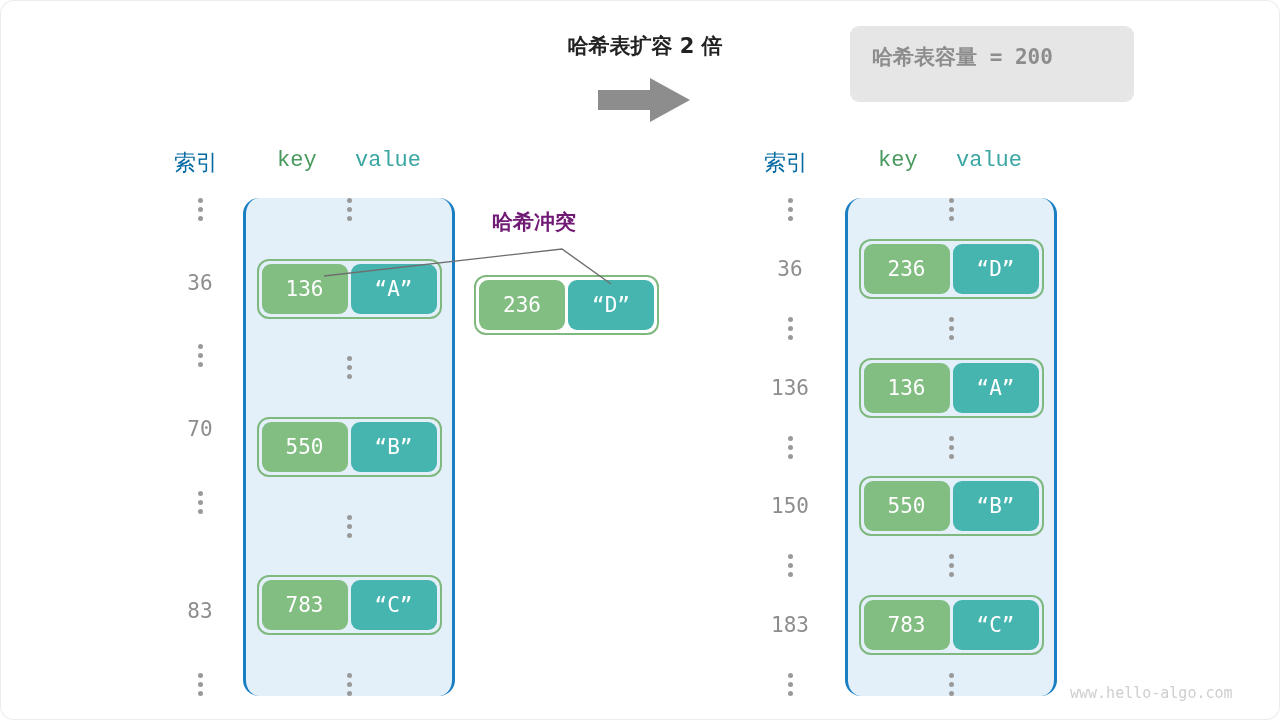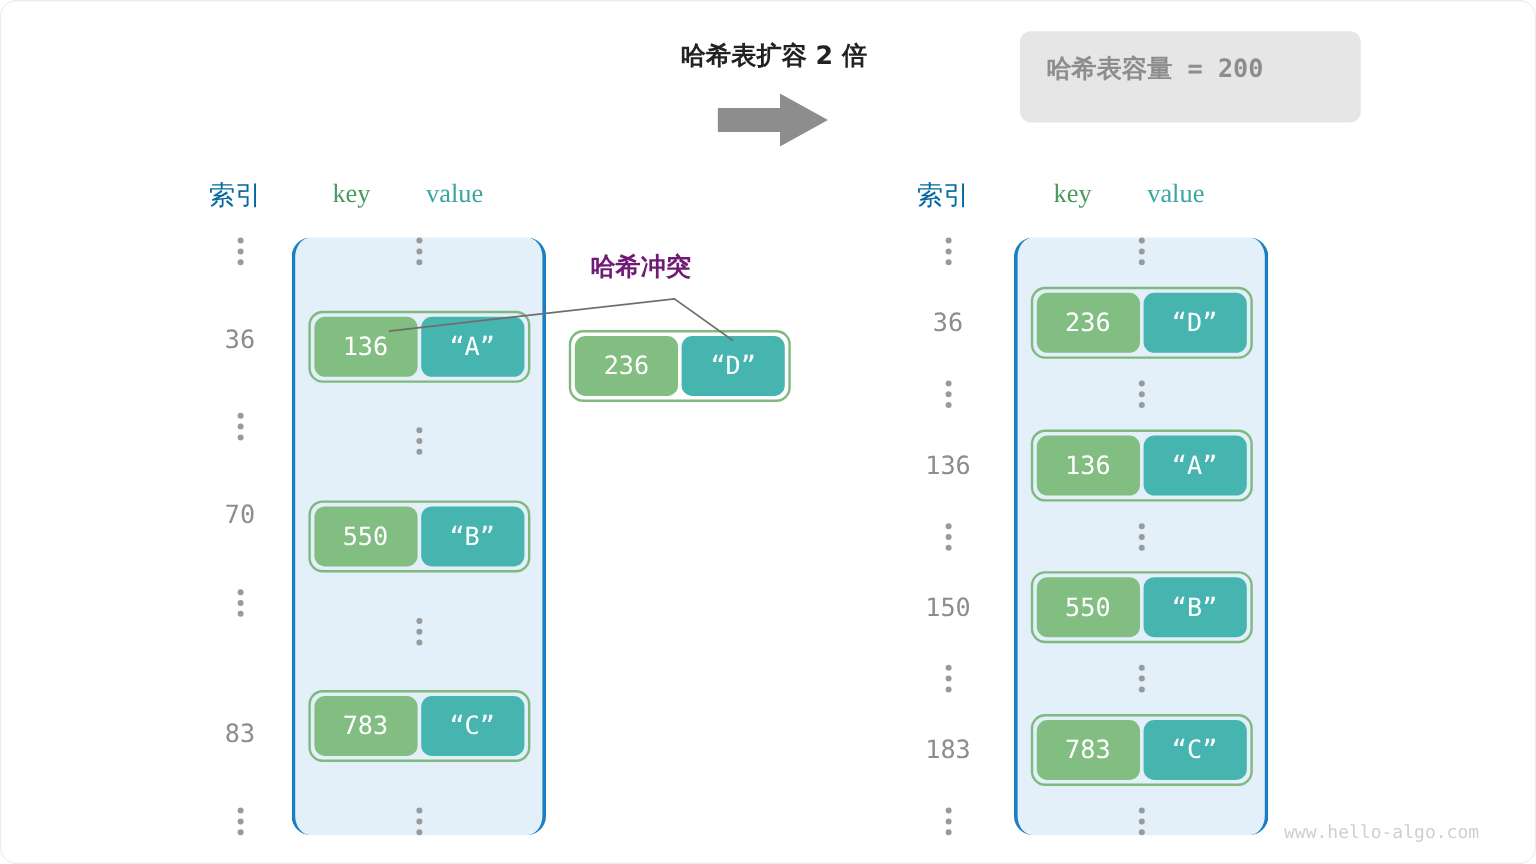--- a/index.html
+++ b/index.html
@@ -59,21 +59,21 @@
     position: absolute;
     width: 94px;
     height: 44px;
   }
 
   
   .hdr {
     position: absolute;
     font-size: 22px;
     white-space: pre;
-    font-family: Liberation Serif, serif;
+    font-family: Liberation Mono, monospace;
   }
   .hdr-index {
     color: #0369a1;
     font-family: Liberation Serif, serif;
     font-size: 22px;
   }
   .hdr-key { color: #4a9a5e; }
   .hdr-value { color: #3aa6a2; }
 
   

